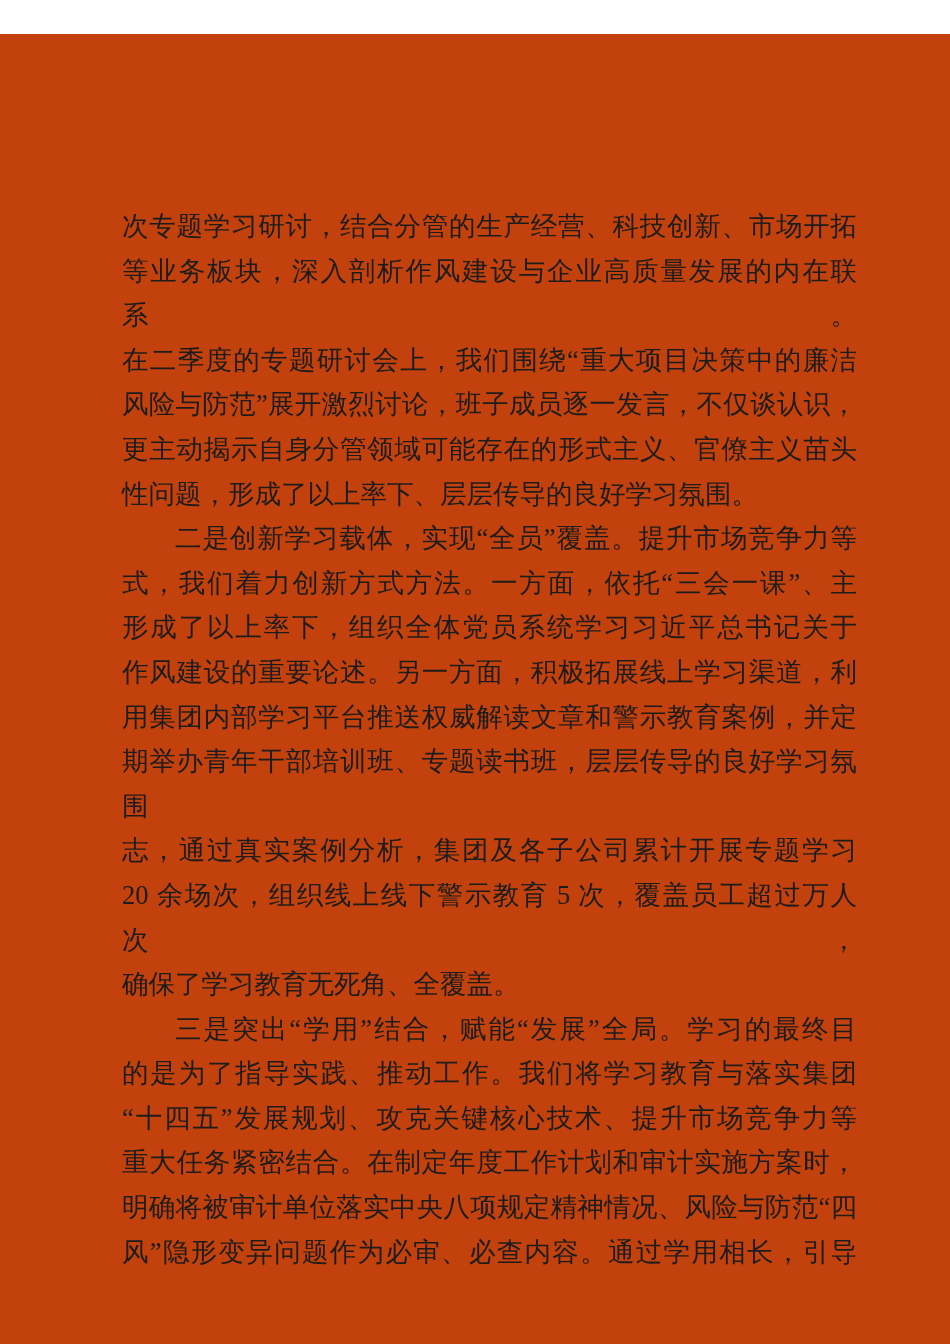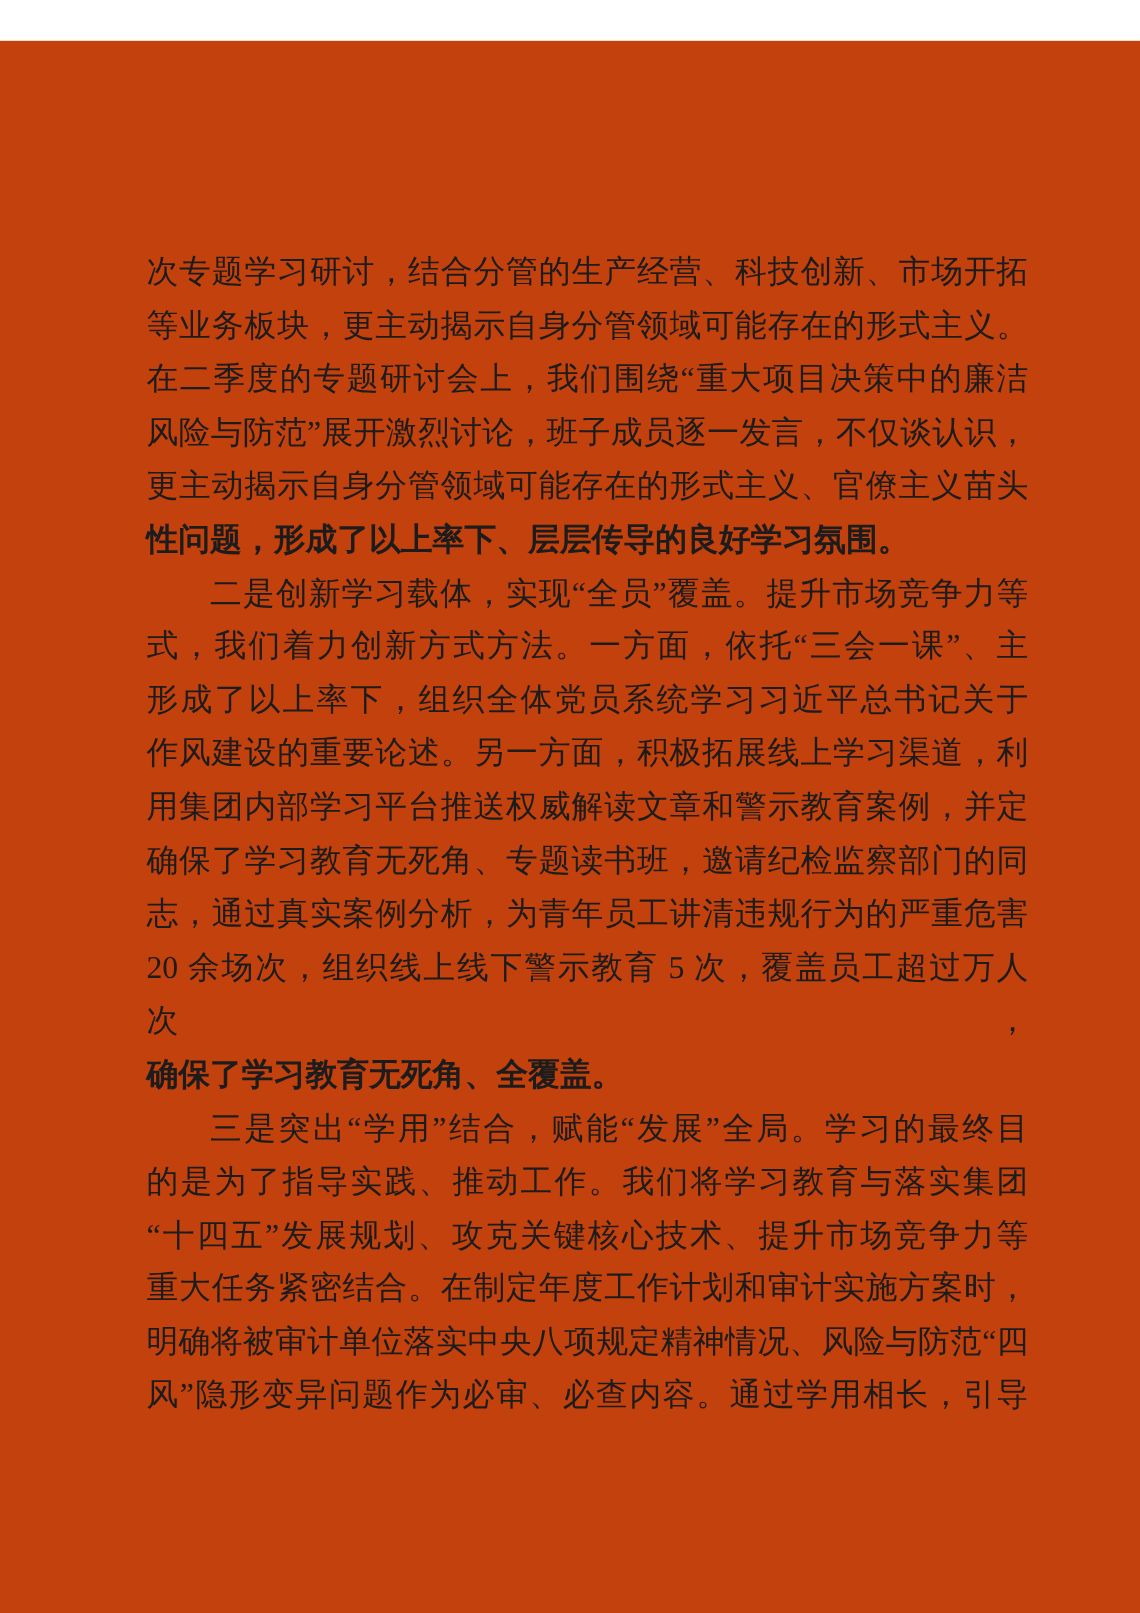--- a/index.html
+++ b/index.html
@@ -26,44 +26,43 @@
     font-size: 26.5px;
     line-height: 44.6px;
     color: #1c1c1c;
     text-align: justify;
     text-align-last: justify;
     -webkit-font-smoothing: antialiased;
   }
   .line.short {
     text-align: left;
     text-align-last: left;
-    font-weight: bold;
   }
   .line.indent {
     text-indent: 2em;
   }
 </style>
 </head>
 <body>
 
 <div class="page">
   <div class="text-block">
     <div class="line">次专题学习研讨，结合分管的生产经营、科技创新、市场开拓</div>
-    <div class="line">等业务板块，更主动揭示自身分管领域可能存在的形式主义。</div>
+    <div class="line">等业务板块，深入剖析作风建设与企业高质量发展的内在联系。</div>
     <div class="line">在二季度的专题研讨会上，我们围绕“重大项目决策中的廉洁</div>
     <div class="line">风险与防范”展开激烈讨论，班子成员逐一发言，不仅谈认识，</div>
     <div class="line">更主动揭示自身分管领域可能存在的形式主义、官僚主义苗头</div>
     <div class="line short">性问题，形成了以上率下、层层传导的良好学习氛围。</div>
     <div class="line indent">二是创新学习载体，实现“全员”覆盖。提升市场竞争力等</div>
     <div class="line">式，我们着力创新方式方法。一方面，依托“三会一课”、主</div>
     <div class="line">形成了以上率下，组织全体党员系统学习习近平总书记关于</div>
     <div class="line">作风建设的重要论述。另一方面，积极拓展线上学习渠道，利</div>
     <div class="line">用集团内部学习平台推送权威解读文章和警示教育案例，并定</div>
-    <div class="line">确保了学习教育无死角、专题读书班，邀请纪检监察部门的同</div>
-    <div class="line">志，通过真实案例分析，为青年员工讲清违规行为的严重危害</div>
+    <div class="line">期举办青年干部培训班、专题读书班，层层传导的良好学习氛围</div>
+    <div class="line">志，通过真实案例分析，集团及各子公司累计开展专题学习</div>
     <div class="line">20 余场次，组织线上线下警示教育 5 次，覆盖员工超过万人次，</div>
     <div class="line short">确保了学习教育无死角、全覆盖。</div>
     <div class="line indent">三是突出“学用”结合，赋能“发展”全局。学习的最终目</div>
     <div class="line">的是为了指导实践、推动工作。我们将学习教育与落实集团</div>
     <div class="line">“十四五”发展规划、攻克关键核心技术、提升市场竞争力等</div>
     <div class="line">重大任务紧密结合。在制定年度工作计划和审计实施方案时，</div>
     <div class="line">明确将被审计单位落实中央八项规定精神情况、风险与防范“四</div>
     <div class="line">风”隐形变异问题作为必审、必查内容。通过学用相长，引导</div>
   </div>
 </div>

